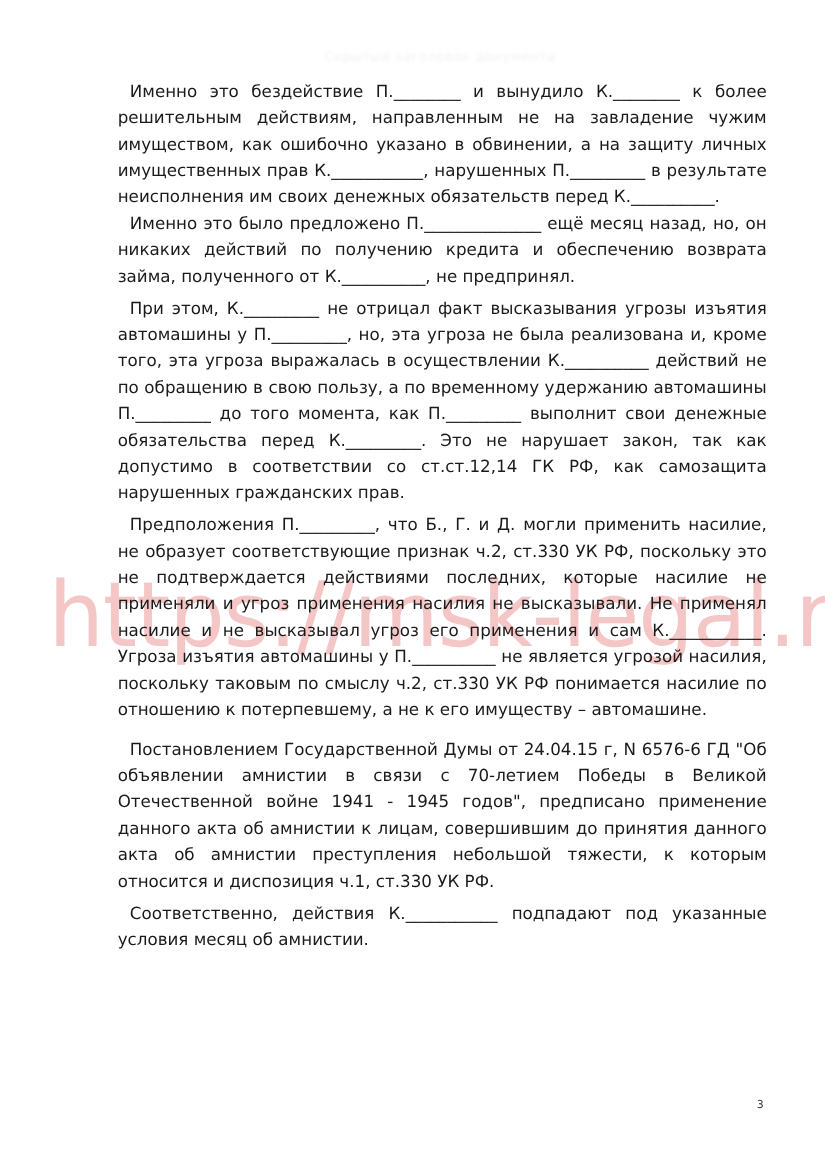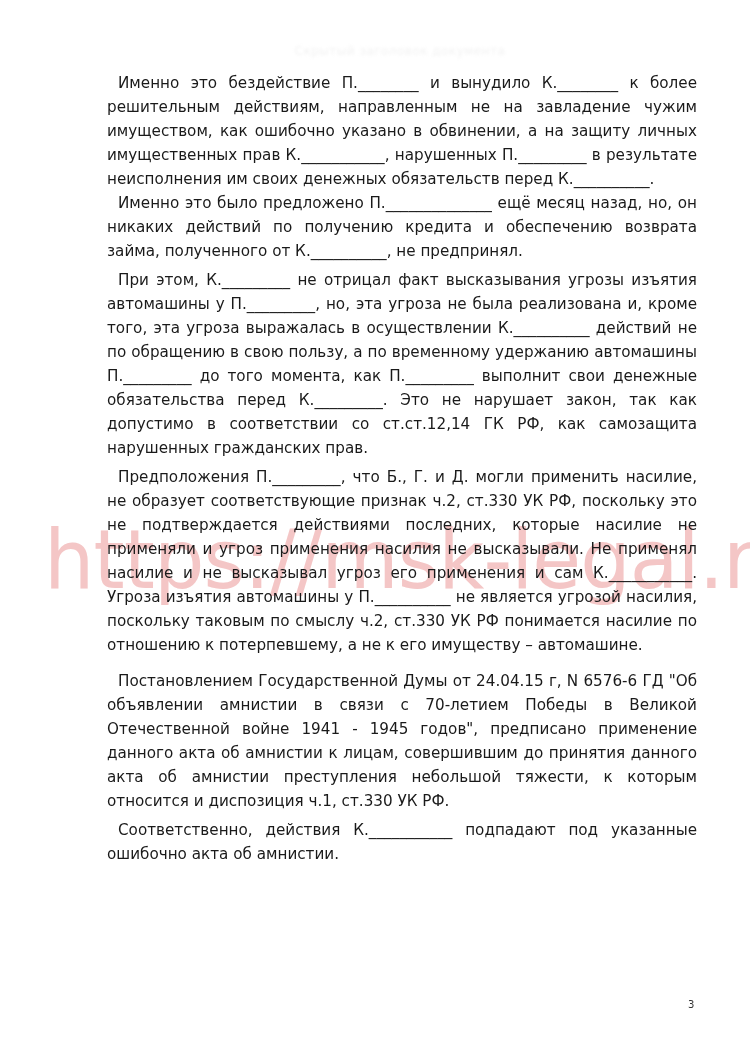--- a/index.html
+++ b/index.html
@@ -82,18 +82,18 @@
   <div class="header-faint">Скрытый заголовок документа</div>
 
   <div class="watermark">https://msk-legal.ru</div>
 
   <div class="body-text">
     <p class="para gap-s">Именно это бездействие П.________ и вынудило К.________ к более решительным действиям, направленным не на завладение чужим имуществом, как ошибочно указано в обвинении, а на защиту личных имущественных прав К.___________, нарушенных П._________ в результате неисполнения им своих денежных обязательств перед К.__________.</p>
     <p class="para">Именно это было предложено П.______________ ещё месяц назад, но, он никаких действий по получению кредита и обеспечению возврата займа, полученного от К.__________, не предпринял.</p>
     <p class="para gap-s">При этом, К._________ не отрицал факт высказывания угрозы изъятия автомашины у П._________, но, эта угроза не была реализована и, кроме того, эта угроза выражалась в осуществлении К.__________ действий не по обращению в свою пользу, а по временному удержанию автомашины П._________ до того момента, как П._________ выполнит свои денежные обязательства перед К._________. Это не нарушает закон, так как допустимо в соответствии со ст.ст.12,14 ГК РФ, как самозащита нарушенных гражданских прав.</p>
     <p class="para gap-s">Предположения П._________, что Б., Г. и Д. могли применить насилие, не образует соответствующие признак ч.2, ст.330 УК РФ, поскольку это не подтверждается действиями последних, которые насилие не применяли и угроз применения насилия не высказывали. Не применял насилие и не высказывал угроз его применения и сам К.___________. Угроза изъятия автомашины у П.__________ не является угрозой насилия, поскольку таковым по смыслу ч.2, ст.330 УК РФ понимается насилие по отношению к потерпевшему, а не к его имуществу – автомашине.</p>
     <p class="para gap-l">Постановлением Государственной Думы от 24.04.15 г, N 6576-6 ГД "Об объявлении амнистии в связи с 70-летием Победы в Великой Отечественной войне 1941 - 1945 годов", предписано применение данного акта об амнистии к лицам, совершившим до принятия данного акта об амнистии преступления небольшой тяжести, к которым относится и диспозиция ч.1, ст.330 УК РФ.</p>
-    <p class="para gap-s">Соответственно, действия К.___________ подпадают под указанные ошибочно акта об амнистии.</p>
+    <p class="para gap-s">Соответственно, действия К.___________ подпадают под указанные условия месяц об амнистии.</p>
   </div>
 
   <div class="page-number">3</div>
 
 </div>
 
 </body></html>

